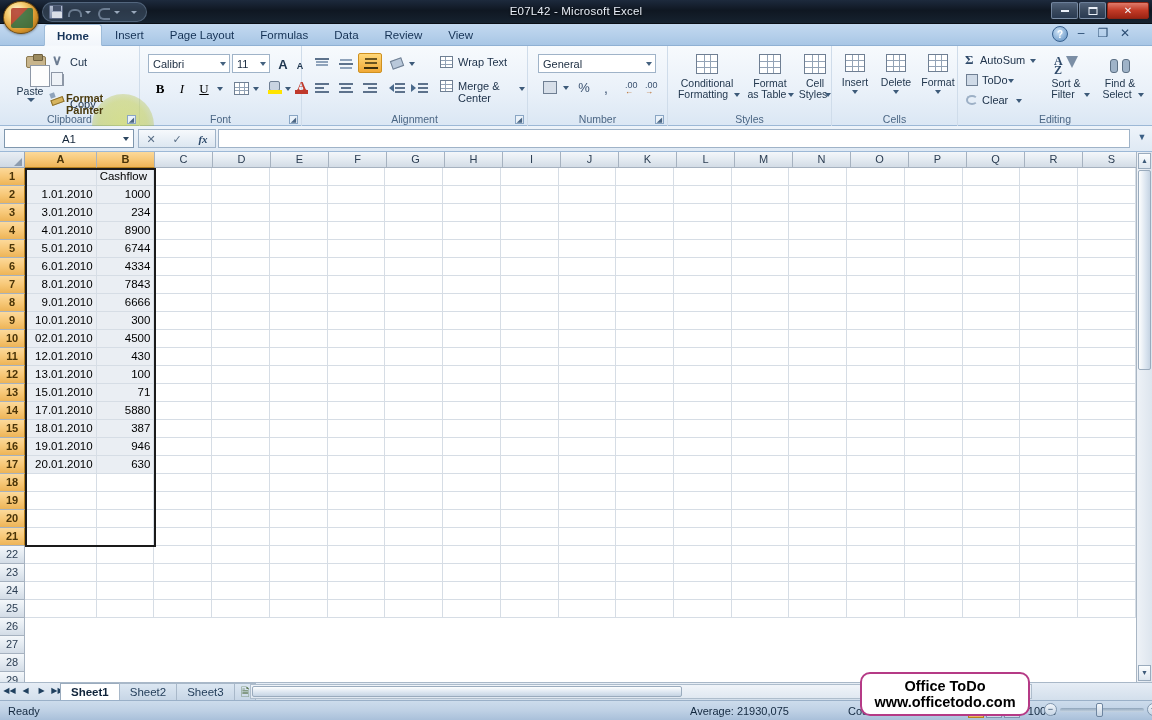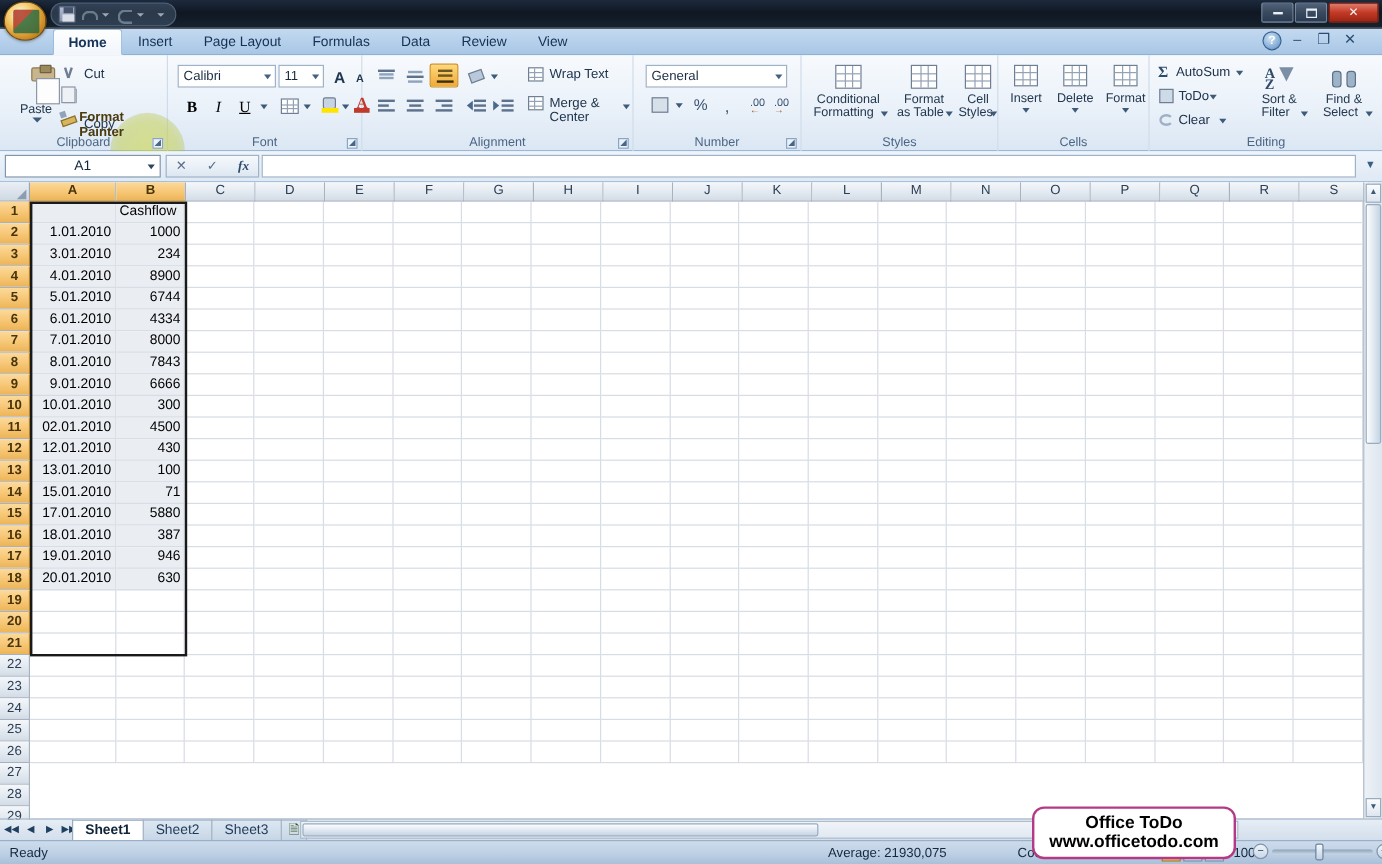--- a/index.html
+++ b/index.html
@@ -354,20 +354,21 @@
   <div class="titlebar">
     <div class="orb"></div>
     <div class="qat">
       <div class="qat-ico save-ico"></div>
       <div class="qat-ico undo-ico"></div>
       <div class="tiny-caret"></div>
       <div class="qat-ico redo-ico"></div>
       <div class="tiny-caret"></div>
       <div class="tiny-caret" style="margin-left:6px"></div>
     </div>
+    <div class="win-title">E07L42 - Microsoft Excel</div>
     <div class="win-btns">
       <div class="win-btn min">
           <i></i>
         </div>
       <div class="win-btn max">
           <i></i>
         </div>
       <div class="win-btn close">
           <i>✕</i>
         </div>
@@ -863,41 +864,20 @@
           <div class="cell" style="width: 58px;"></div>
           <div class="cell" style="width: 58px;"></div>
           <div class="cell" style="width: 58px;"></div>
           <div class="cell" style="width: 58px;"></div>
           <div class="cell" style="width: 58px;"></div>
           <div class="cell" style="width: 58px;"></div>
           <div class="cell" style="width: 58px;"></div>
           <div class="cell" style="width: 58px;"></div>
         </div>
         <div class="grow">
-          <div class="cell r sel" style="width: 72px;">7.01.2010</div>
-          <div class="cell r sel" style="width: 58px;">8000</div>
-          <div class="cell" style="width: 58px;"></div>
-          <div class="cell" style="width: 58px;"></div>
-          <div class="cell" style="width: 58px;"></div>
-          <div class="cell" style="width: 58px;"></div>
-          <div class="cell" style="width: 58px;"></div>
-          <div class="cell" style="width: 58px;"></div>
-          <div class="cell" style="width: 58px;"></div>
-          <div class="cell" style="width: 58px;"></div>
-          <div class="cell" style="width: 58px;"></div>
-          <div class="cell" style="width: 58px;"></div>
-          <div class="cell" style="width: 58px;"></div>
-          <div class="cell" style="width: 58px;"></div>
-          <div class="cell" style="width: 58px;"></div>
-          <div class="cell" style="width: 58px;"></div>
-          <div class="cell" style="width: 58px;"></div>
-          <div class="cell" style="width: 58px;"></div>
-          <div class="cell" style="width: 58px;"></div>
-        </div>
-        <div class="grow">
           <div class="cell r sel" style="width: 72px;">8.01.2010</div>
           <div class="cell r sel" style="width: 58px;">7843</div>
           <div class="cell" style="width: 58px;"></div>
           <div class="cell" style="width: 58px;"></div>
           <div class="cell" style="width: 58px;"></div>
           <div class="cell" style="width: 58px;"></div>
           <div class="cell" style="width: 58px;"></div>
           <div class="cell" style="width: 58px;"></div>
           <div class="cell" style="width: 58px;"></div>
           <div class="cell" style="width: 58px;"></div>

